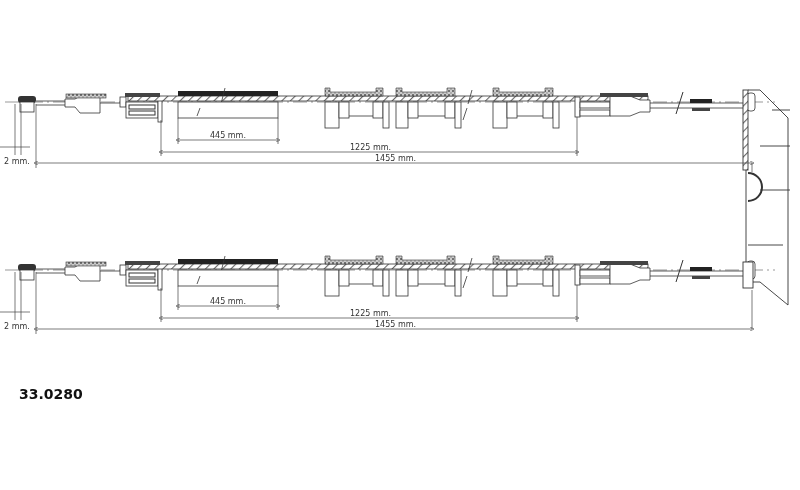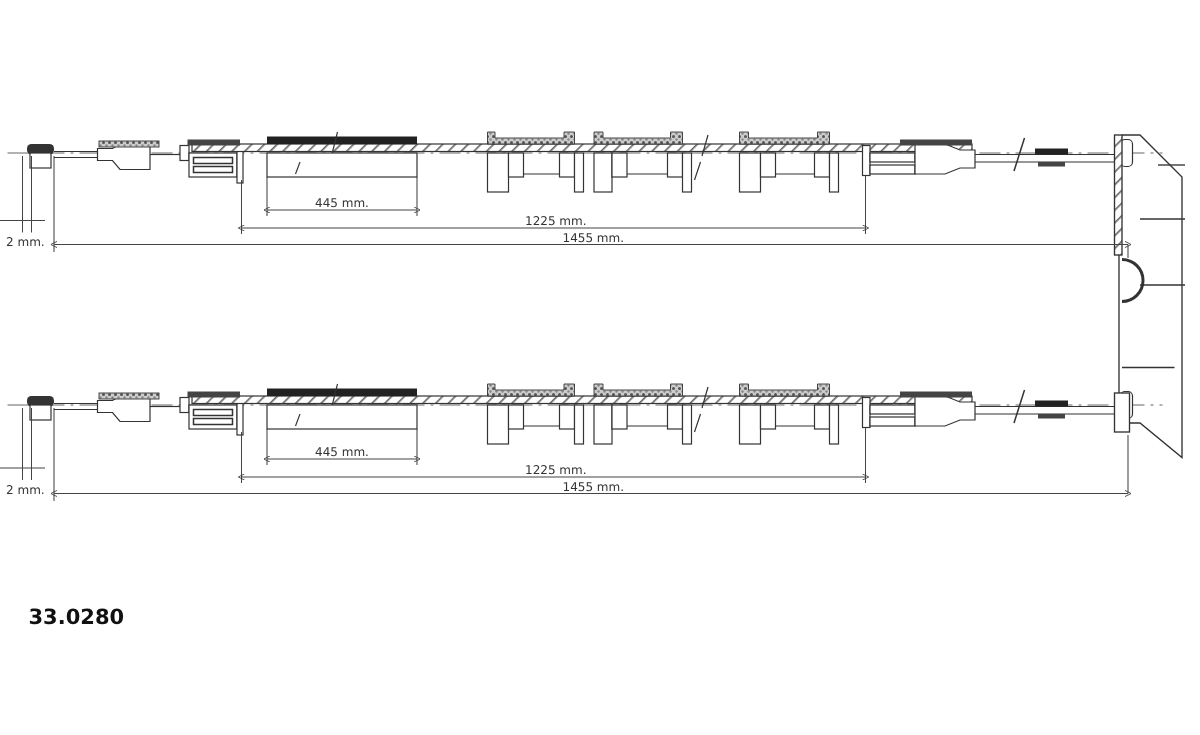--- a/index.html
+++ b/index.html
@@ -1,19 +1,19 @@
 <!DOCTYPE html>
 <html><head>
   <meta charset="utf-8">
   <style>
     html, body { margin: 0; padding: 0; background: #ffffff; }
     body { width: 800px; height: 490px; position: relative; overflow: hidden; font-family: "DejaVu Sans", sans-serif; }
     #drawing { position: absolute; left: 0; top: 0; width: 800px; height: 490px; }
     .dim-text { font-family: "DejaVu Sans", sans-serif; font-size: 8px; fill: #333; }
-    .part-no { position: absolute; left: 19px; top: 404px; font-family: "DejaVu Sans", sans-serif; font-weight: bold; font-size: 14px; color: #111; }
+    .part-no { position: absolute; left: 19px; top: 386px; font-family: "DejaVu Sans", sans-serif; font-weight: bold; font-size: 14px; color: #111; }
   </style>
 </head>
 <body>
 
 <svg id="drawing" viewBox="0 0 800 490" xmlns="http://www.w3.org/2000/svg">
   <defs>
     <pattern id="hatch" width="6" height="6" patternUnits="userSpaceOnUse" patternTransform="rotate(45)">
       <rect width="6" height="6" fill="#fff"></rect>
       <line x1="0" y1="0" x2="0" y2="6" stroke="#666" stroke-width="2.2"></line>
     </pattern>

